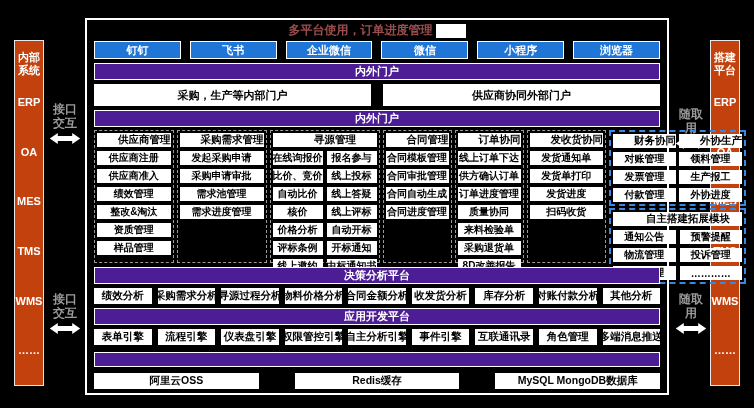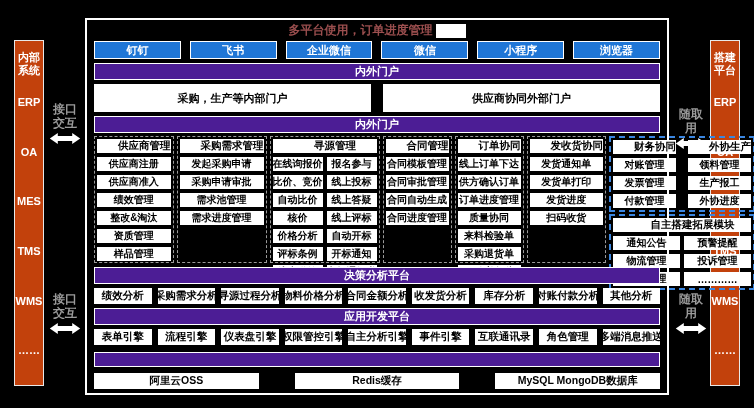--- a/index.html
+++ b/index.html
@@ -32,35 +32,35 @@
   .app-btn{flex:1;height:16px;background:#1f76d6;border:1px solid #fff;color:#fff;
            font-weight:bold;font-size:11px;display:flex;align-items:center;justify-content:center;}
 
   .bar{height:15px;background:#4c1d95;border:1px solid #fff;color:#fff;font-weight:bold;
        font-size:11px;display:flex;align-items:center;justify-content:center;margin:1px 2px;}
   .bar.empty{height:13px;margin-top:4px;margin-bottom:4px;}
 
   .portals-row{display:flex;gap:12px;margin:3px 2px;}
   .wbox{background:#fff;color:#000;display:flex;align-items:center;justify-content:center;
         font-size:10.5px;font-weight:bold;white-space:nowrap;overflow:hidden;}
-  .portal-box{flex:1;height:28px;font-size:11px;}
+  .portal-box{flex:1;height:22px;font-size:11px;}
 
   
   .grid{flex:1;display:flex;gap:3px;margin:2px 2px 3px 2px;min-height:0;}
   .mcol{flex:1;border:1px dashed #9a9a9a;padding:2px;display:flex;flex-direction:column;gap:4px;box-sizing:border-box;}
   .mcol.double{flex:2.08;}
   .mhead{height:14px;min-height:14px;font-size:10.5px;font-weight:bold;padding-left:21px;}
   .mitem{height:14px;min-height:14px;font-size:10px;font-weight:bold;}
   .subrow{display:flex;gap:4px;flex:1;}
   .subcol{flex:1;display:flex;flex-direction:column;gap:4px;}
   .rgroup{flex:2.08;display:flex;flex-direction:column;gap:2px;}
   .bluedash{border:2px dashed #3a86e0;padding:2px;display:flex;flex-direction:column;gap:4px;box-sizing:border-box;}
   .pairrow{display:flex;gap:4px;}
   .pairrow .mitem{flex:1;text-align:center;}
-  .grow2{display:flex;gap:12px;}
+  .grow2{display:flex;gap:3px;}
   .grow2 .subcol{flex:1;}
 
   .row9{display:flex;gap:6px;margin:3px 2px;}
   .row9 .wbox{flex:1;height:16px;}
   .infra-row{display:flex;gap:36px;margin:2px 2px 0 2px;}
   .infra-row .wbox{flex:1;height:16px;}
 </style>
 </head>
 <body>
 

